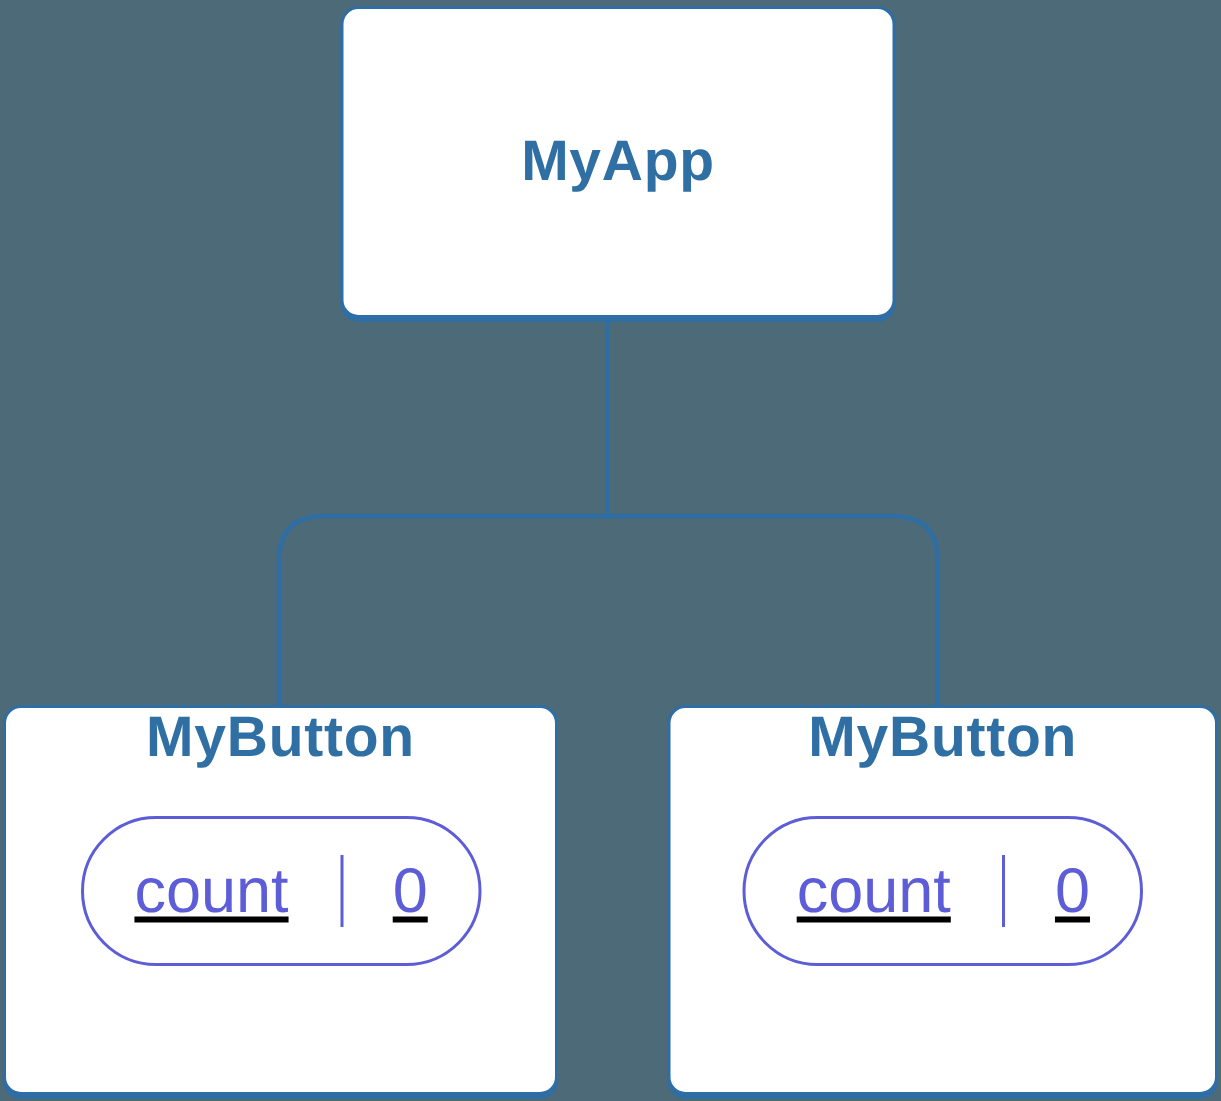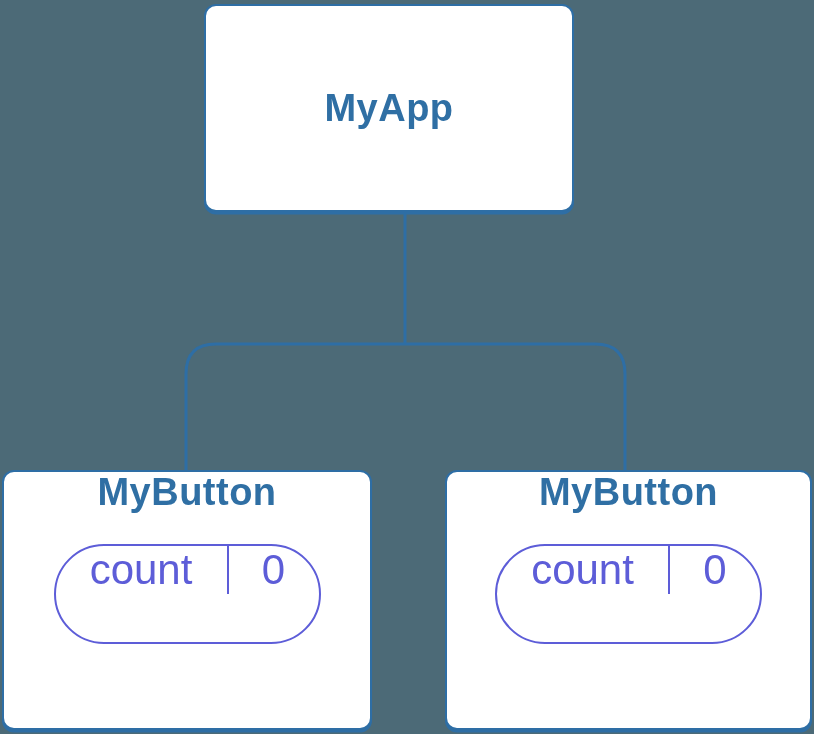--- a/index.html
+++ b/index.html
@@ -31,21 +31,21 @@
     stroke-width: 3;
   }
   .node {
     position: absolute;
     background: var(--node-fill);
     border: 2.5px solid var(--node-border);
     border-radius: 12px;
     box-shadow: 0 2.5px 0 0 var(--node-border);
   }
   .node-root {
-    left: 204px; top: 4px;
+    left: 227px; top: 4px;
     width: 370px; height: 208px;
     display: flex;
     align-items: center;
     justify-content: center;
   }
   .node-title {
     font-size: 38px;
     font-weight: 600;
     letter-spacing: 0.5px;
     color: var(--node-text);
@@ -60,23 +60,24 @@
   .node-child-right { left: 445px; width: 367px; }
   .child-title {
     display: block;
   }
   .state-pill {
     width: 267px; height: 100px;
     margin: 32px auto 0;
     border: 2px solid var(--state-accent);
     border-radius: 60px;
     display: flex;
-    align-items: flex-start;
+    align-items: center;
     overflow: hidden;
     background: var(--node-fill);
+    text-decoration: underline;
   }
   .state-key {
     flex: 0 0 173px;
     display: flex;
     align-items: center;
     justify-content: center;
     font-size: 42px;
     font-weight: 400;
     color: var(--state-accent);
     border-right: 2px solid var(--state-accent);

